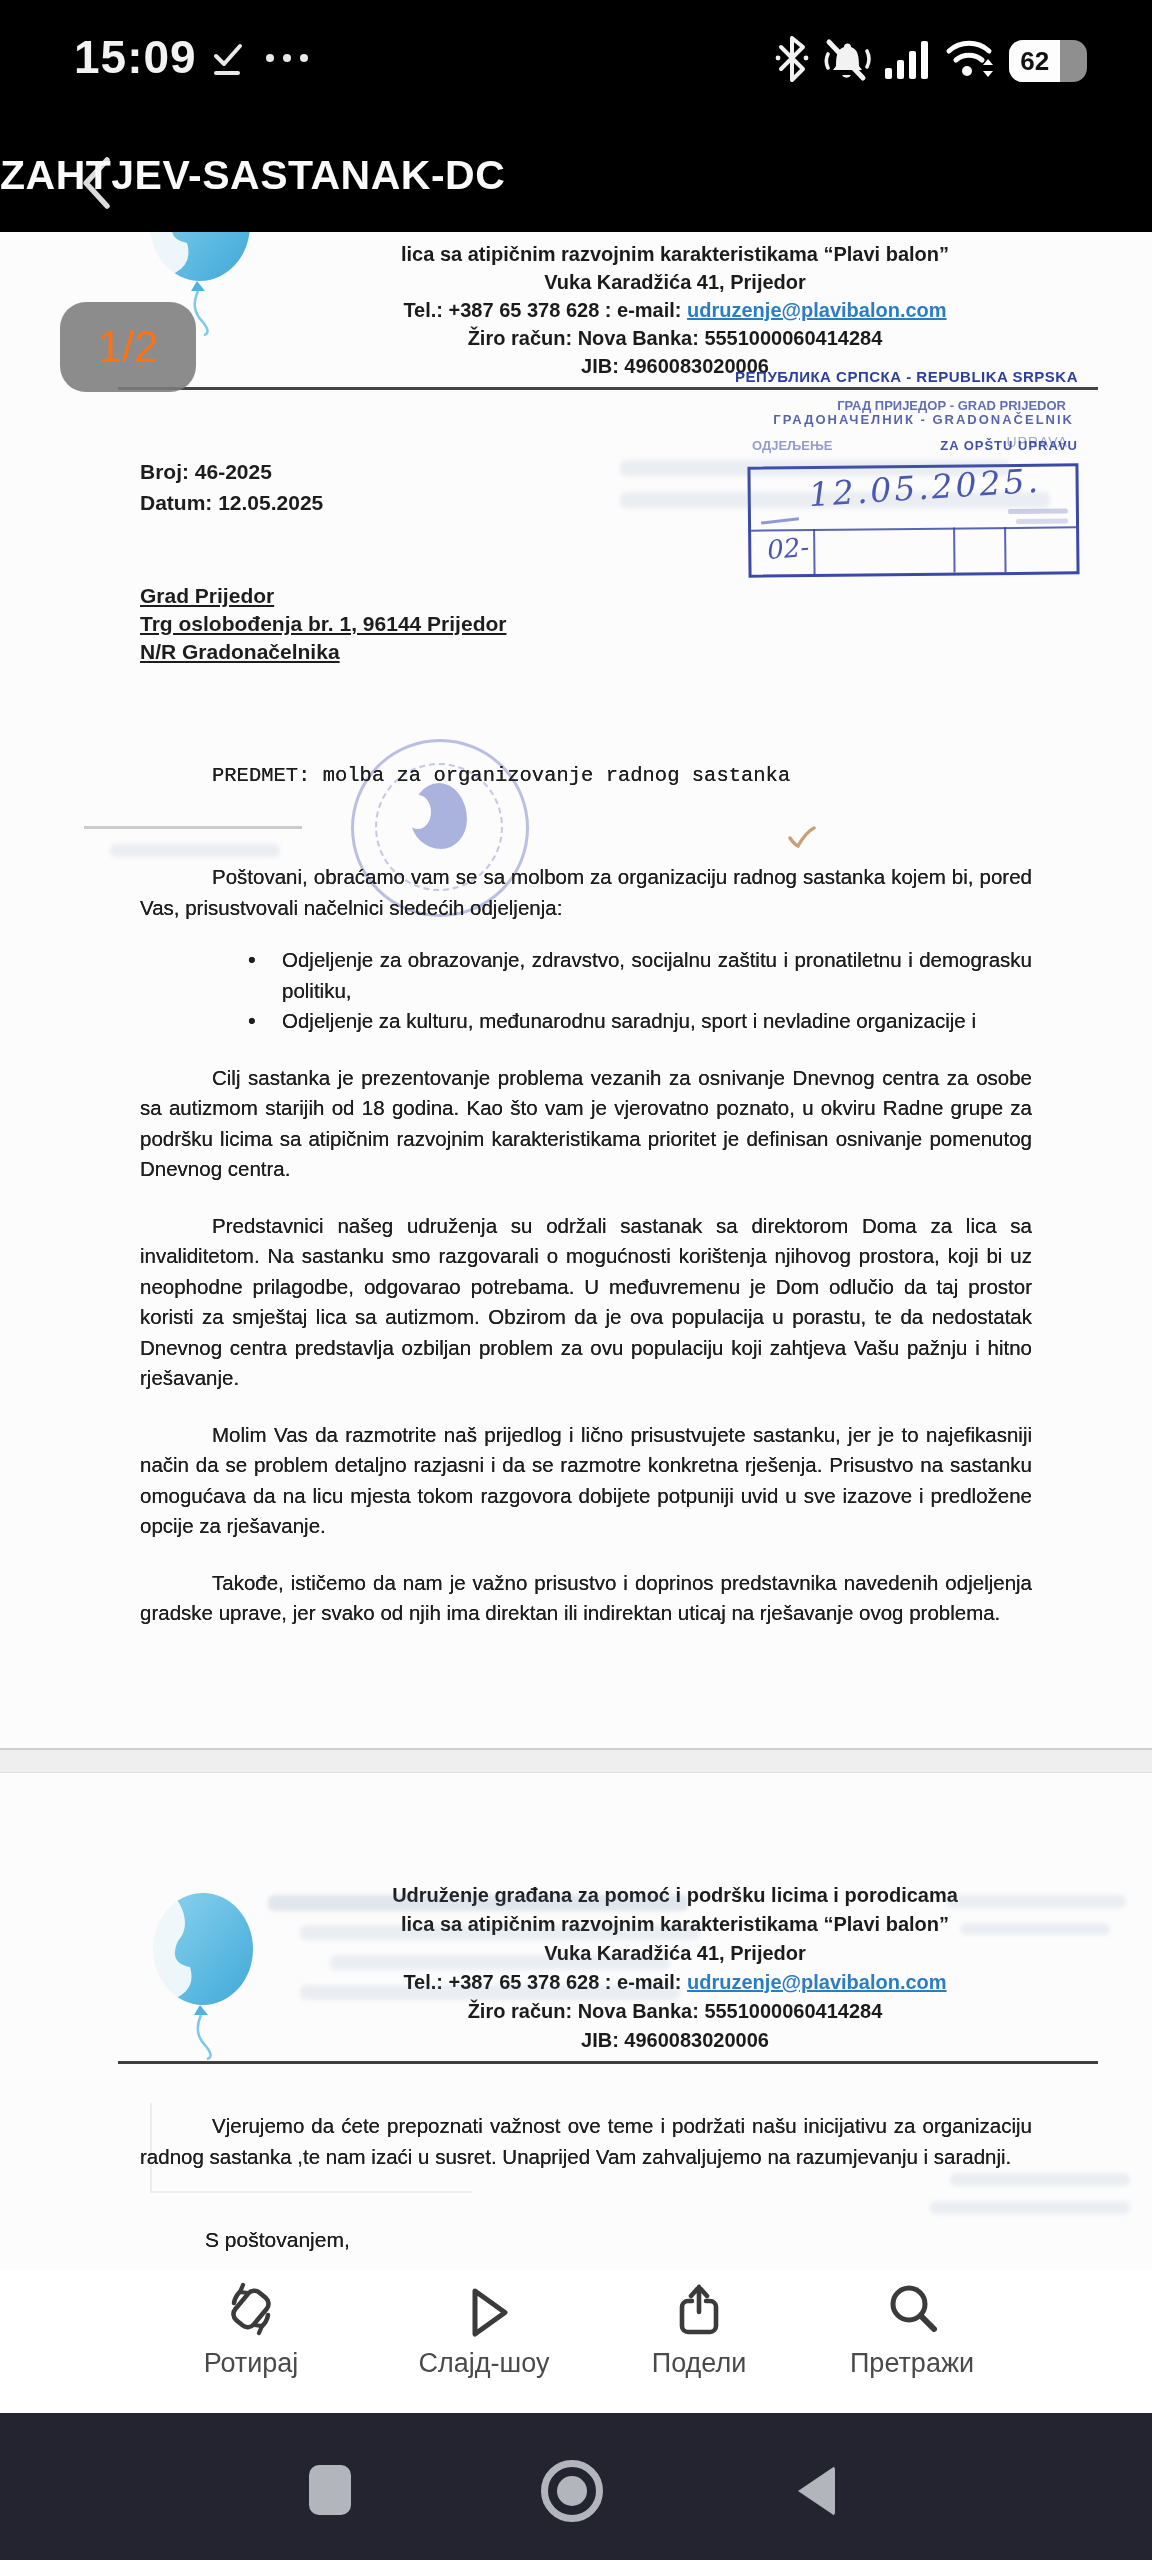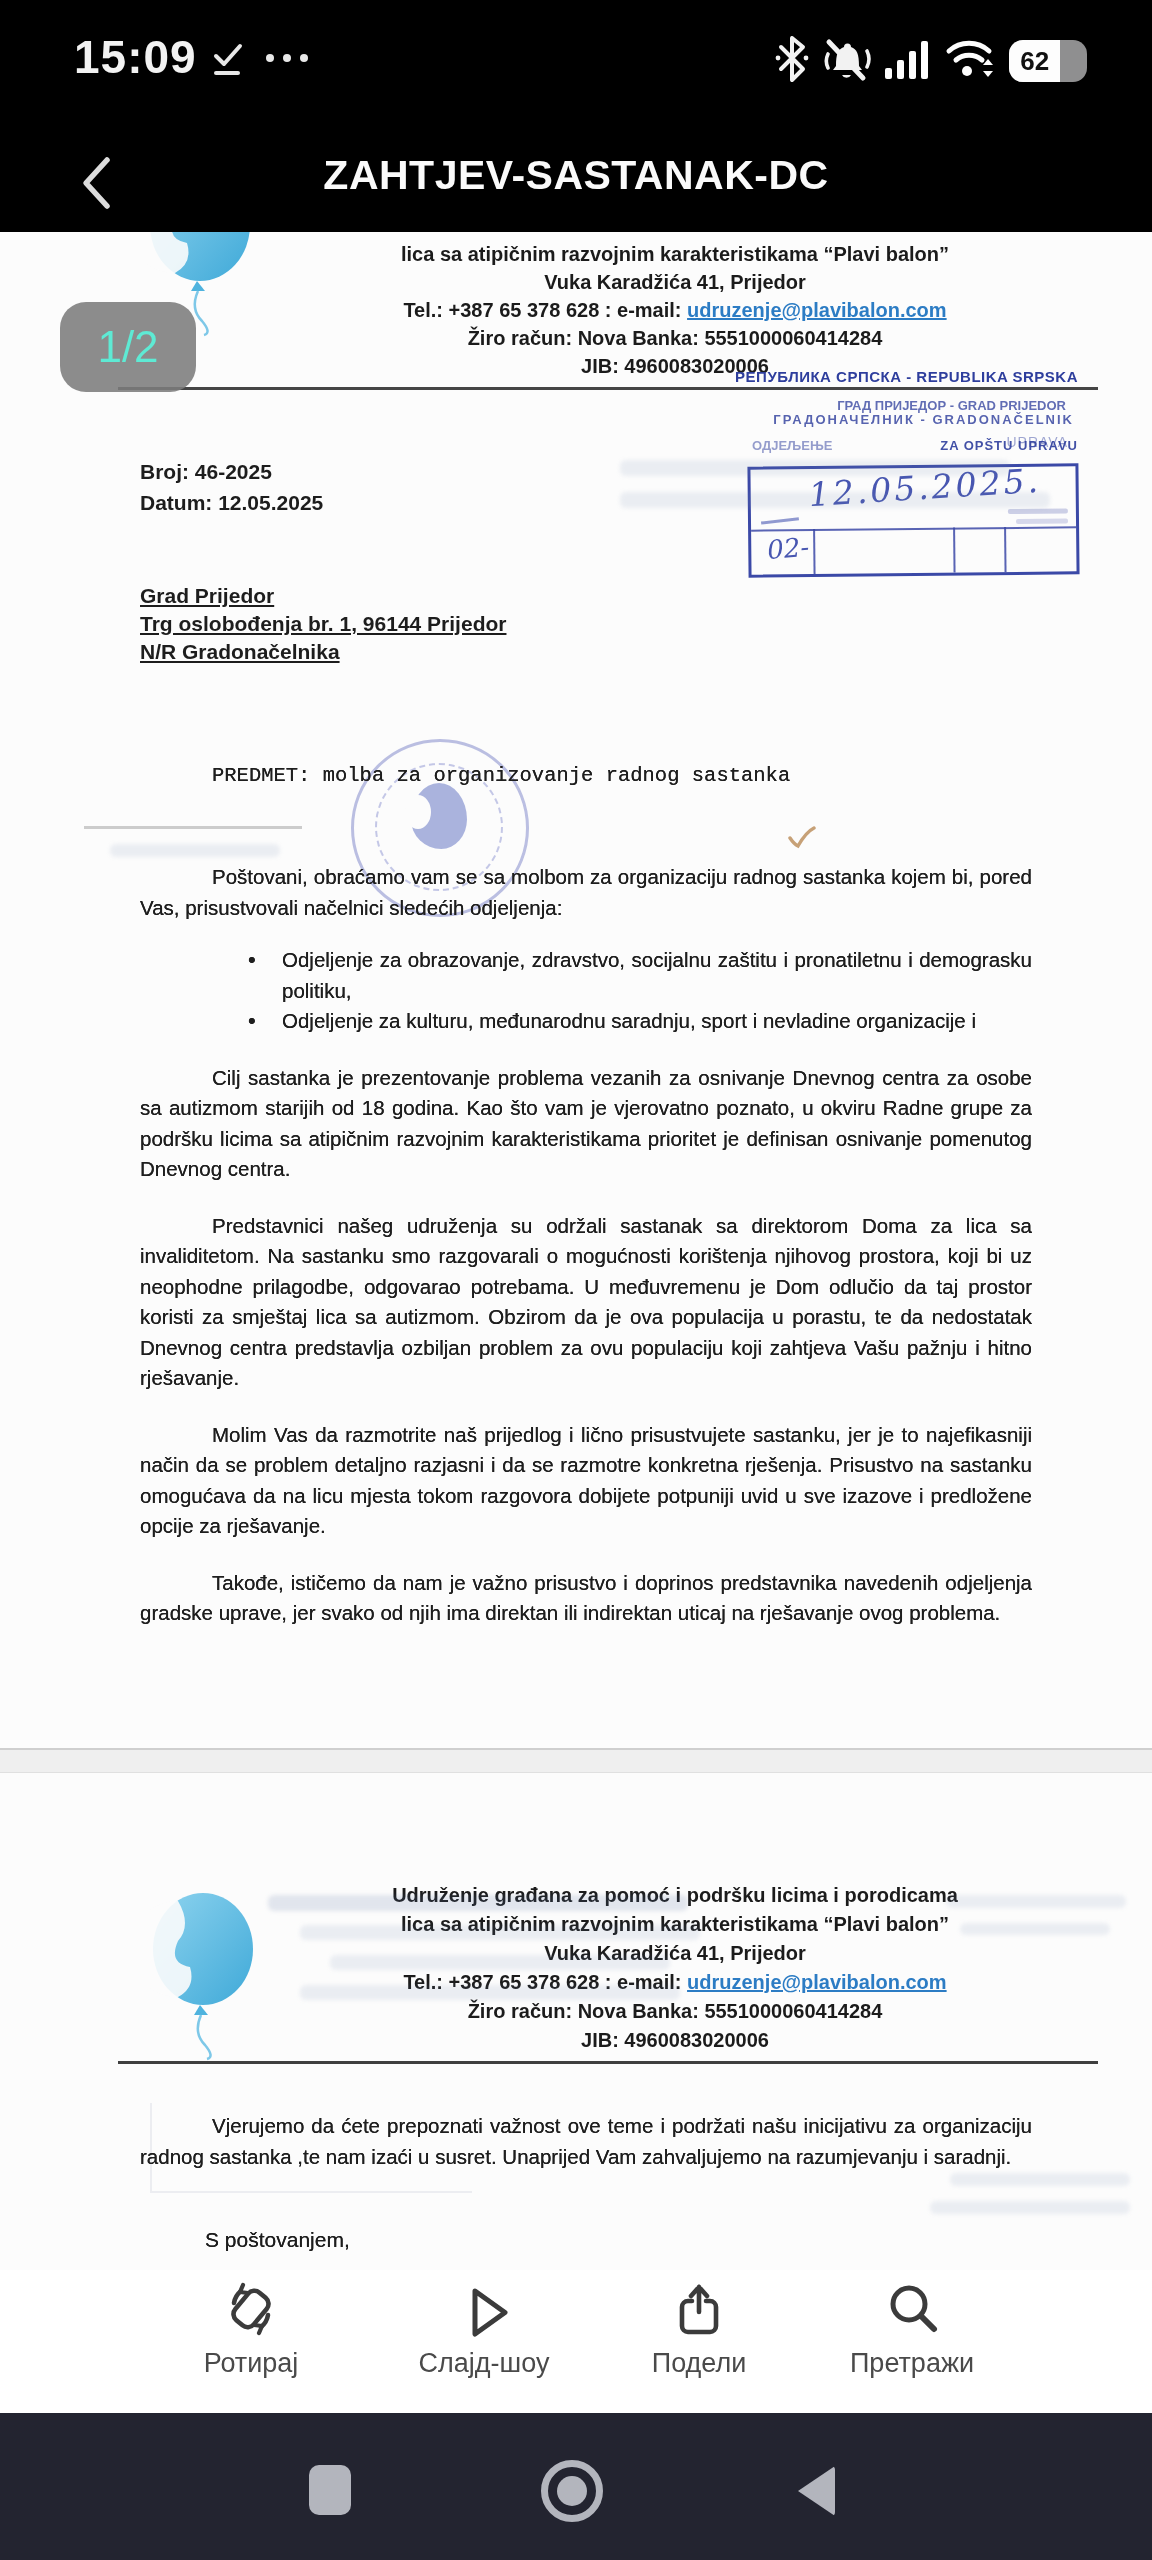--- a/index.html
+++ b/index.html
@@ -15,32 +15,32 @@
   .sb-right{position:absolute;right:66px;top:34px;display:flex;align-items:center;gap:12px;}
   .battery{position:relative;width:78px;height:42px;border-radius:14px;background:#8f8f90;overflow:hidden;}
   .battery .fill{position:absolute;left:0;top:0;bottom:0;width:66%;background:#fdfdfd;}
   .battery .pct{position:absolute;left:0;top:0;width:66%;height:100%;display:flex;align-items:center;justify-content:center;
                 color:#111;font-size:26px;font-weight:bold;}
   .battery-nub{width:7px;height:18px;background:#8f8f90;border-radius:0 4px 4px 0;margin-left:-8px;}
 
   
   .app-header{position:absolute;left:0;top:100px;width:1152px;height:132px;background:#000;}
   .back-btn{position:absolute;left:66px;top:48px;width:60px;height:70px;display:flex;align-items:center;justify-content:center;}
-  .app-title{position:absolute;left:0;top:52px;width:1152px;text-align:center;color:#fafafa;
+  .app-title{position:absolute;left:0;top:52px;width:1152px;text-align:left;color:#fafafa;
              font-size:41px;font-weight:bold;letter-spacing:.5px;}
 
   
   .viewer{position:absolute;left:0;top:232px;width:1152px;height:2038px;background:#ebebeb;overflow:hidden;}
   .page{position:relative;width:1152px;background:#fcfcfc;overflow:hidden;color:#1f1f1f;}
   .page1{height:1516px;}
   .page-gap{height:22px;background:#efefef;border-top:2px solid #cfcfcf;border-bottom:1px solid #e0e0e0;}
   .page2{height:500px;padding-left:12px;}
 
   .page-badge{position:absolute;left:60px;top:302px;width:136px;height:90px;border-radius:26px;
-              background:rgba(124,124,124,.88);color:#5eead4;font-size:44px;display:flex;align-items:center;justify-content:center;}
+              background:rgba(124,124,124,.88);color:#f97316;font-size:44px;display:flex;align-items:center;justify-content:center;}
 
   
   .letterhead{position:absolute;left:260px;width:830px;text-align:center;font-weight:bold;font-size:20px;line-height:28px;color:#1b1b1b;}
   .page1 .letterhead{top:-20px;}
   .page2 .letterhead{top:108px;line-height:29px;}
   .page1 .lh-org1{visibility:hidden;}
   .lh-link{color:#2c7cc4;text-decoration:underline;}
   .logo{position:absolute;}
   .page1 .logo{left:145px;top:-95px;}
   .page2 .logo{left:148px;top:88px;}

